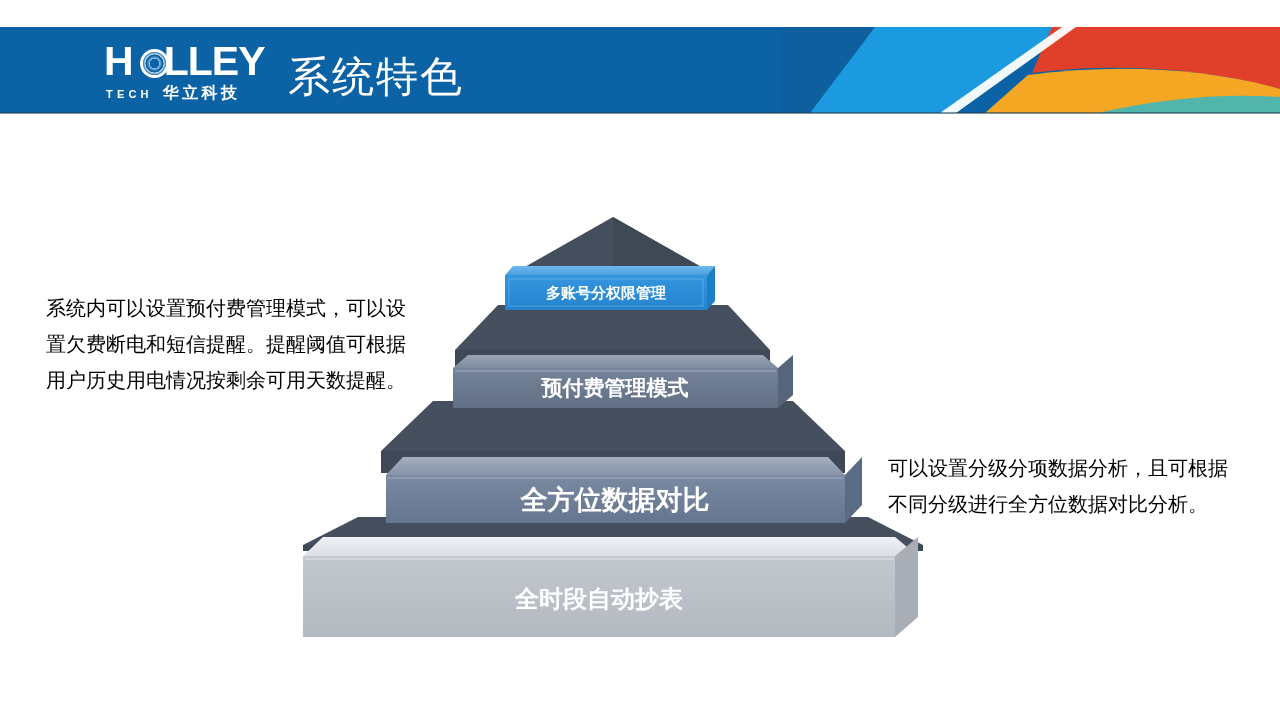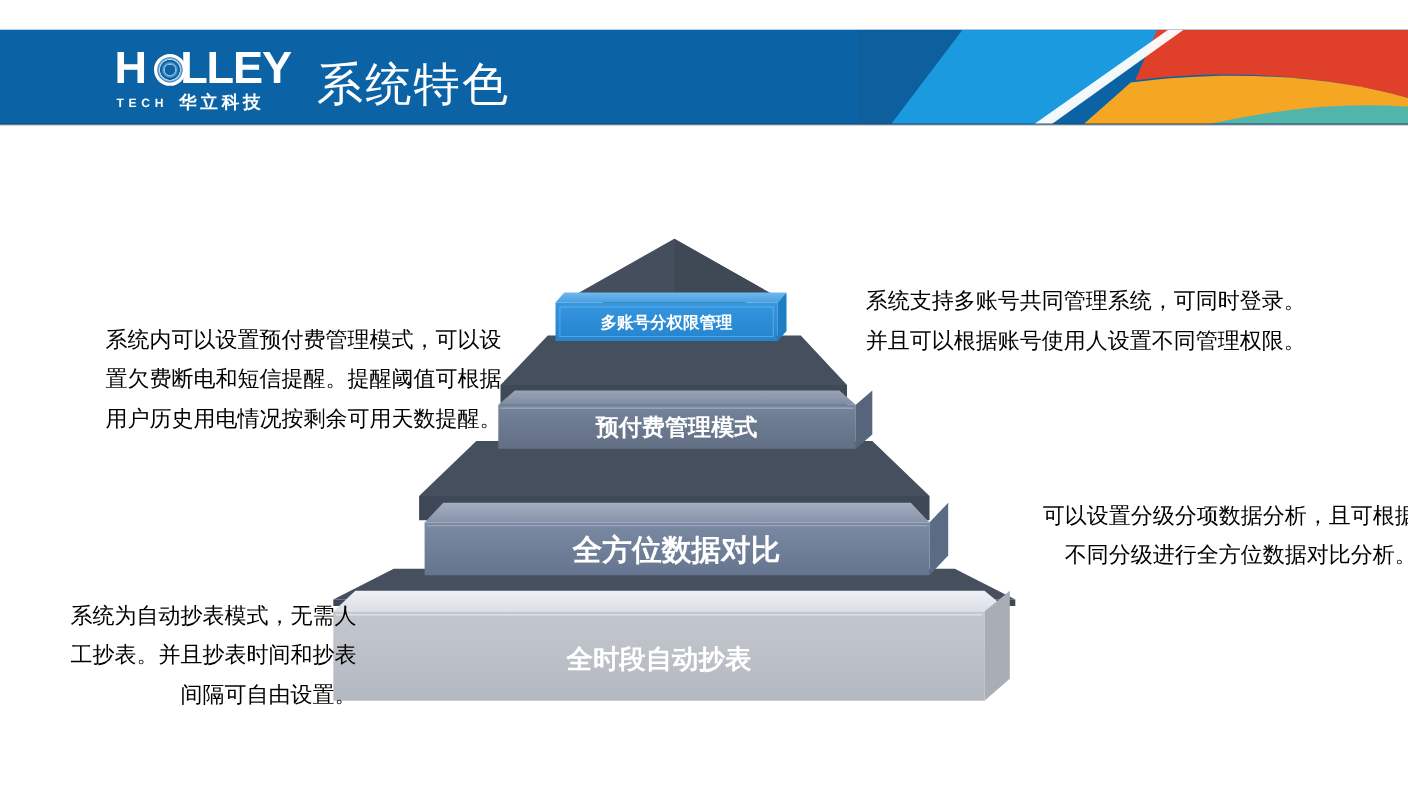--- a/index.html
+++ b/index.html
@@ -7,21 +7,20 @@
     width: 1280px; height: 720px;
     background: #ffffff;
     overflow: hidden;
     font-family: "Liberation Sans", "DejaVu Sans", sans-serif;
   }
   #slide {
     position: relative;
     width: 1280px; height: 720px;
     background: #ffffff;
     overflow: hidden;
-    text-align: right;
   }
 
   
   .header-band {
     position: absolute;
     left: 0; top: 27px;
     width: 1280px; height: 86px;
     background: #0b62a4;
     overflow: hidden;
   }
@@ -254,23 +253,18 @@
         <line x1="22" y1="354" x2="610" y2="354" stroke="#ffffff" stroke-width="1" opacity="0.55"></line>
         <text x="316" y="402" text-anchor="middle" font-family="DejaVu Sans, Liberation Sans, sans-serif" font-size="24" font-weight="bold" fill="#ffffff">全时段自动抄表</text>
       </g>
     </svg>
   </div>
 
   <div class="callout callout-tl">系统内可以设置预付费管理模式，可以设
 置欠费断电和短信提醒。提醒阈值可根据
 用户历史用电情况按剩余可用天数提醒。</div>
 
-  <div class="callout callout-tr">系统支持多账号共同管理系统，可同时登录。
-并且可以根据账号使用人设置不同管理权限。</div>
 
   <div class="callout callout-br">可以设置分级分项数据分析，且可根据
 不同分级进行全方位数据对比分析。</div>
 
-  <div class="callout callout-bl">系统为自动抄表模式，无需人
-工抄表。并且抄表时间和抄表
-间隔可自由设置。</div>
 
 </div>
 
 </body></html>

